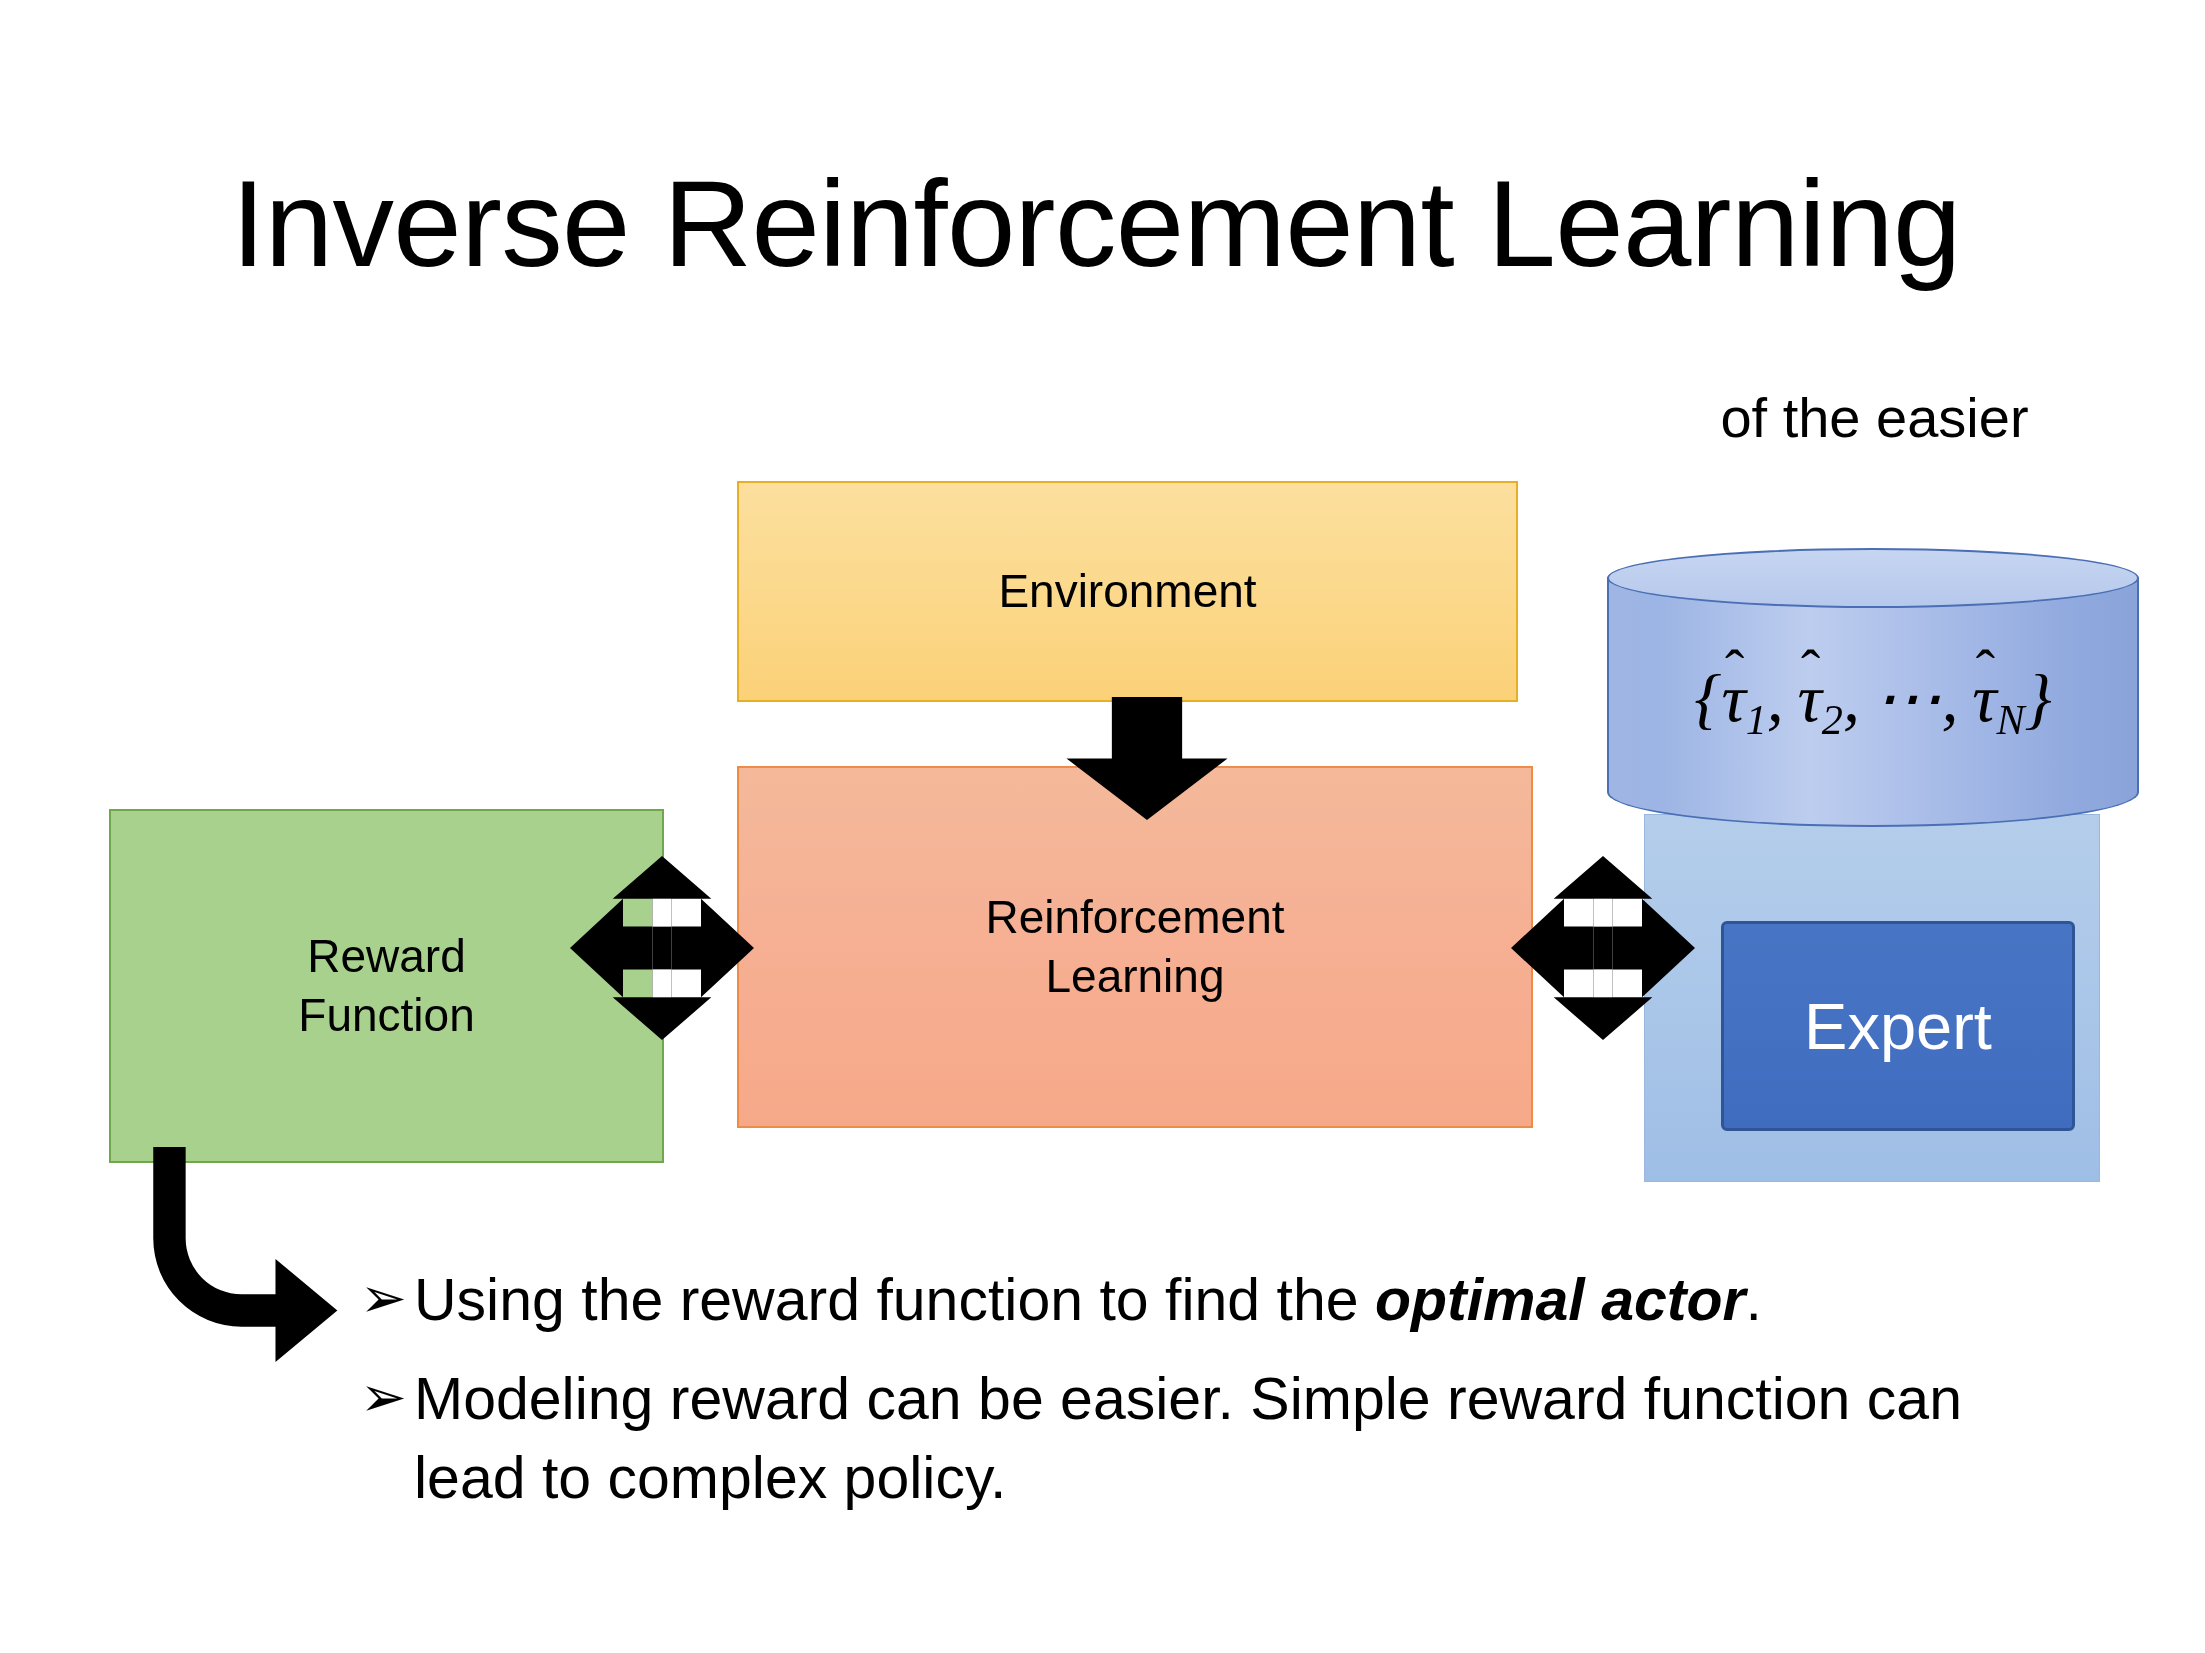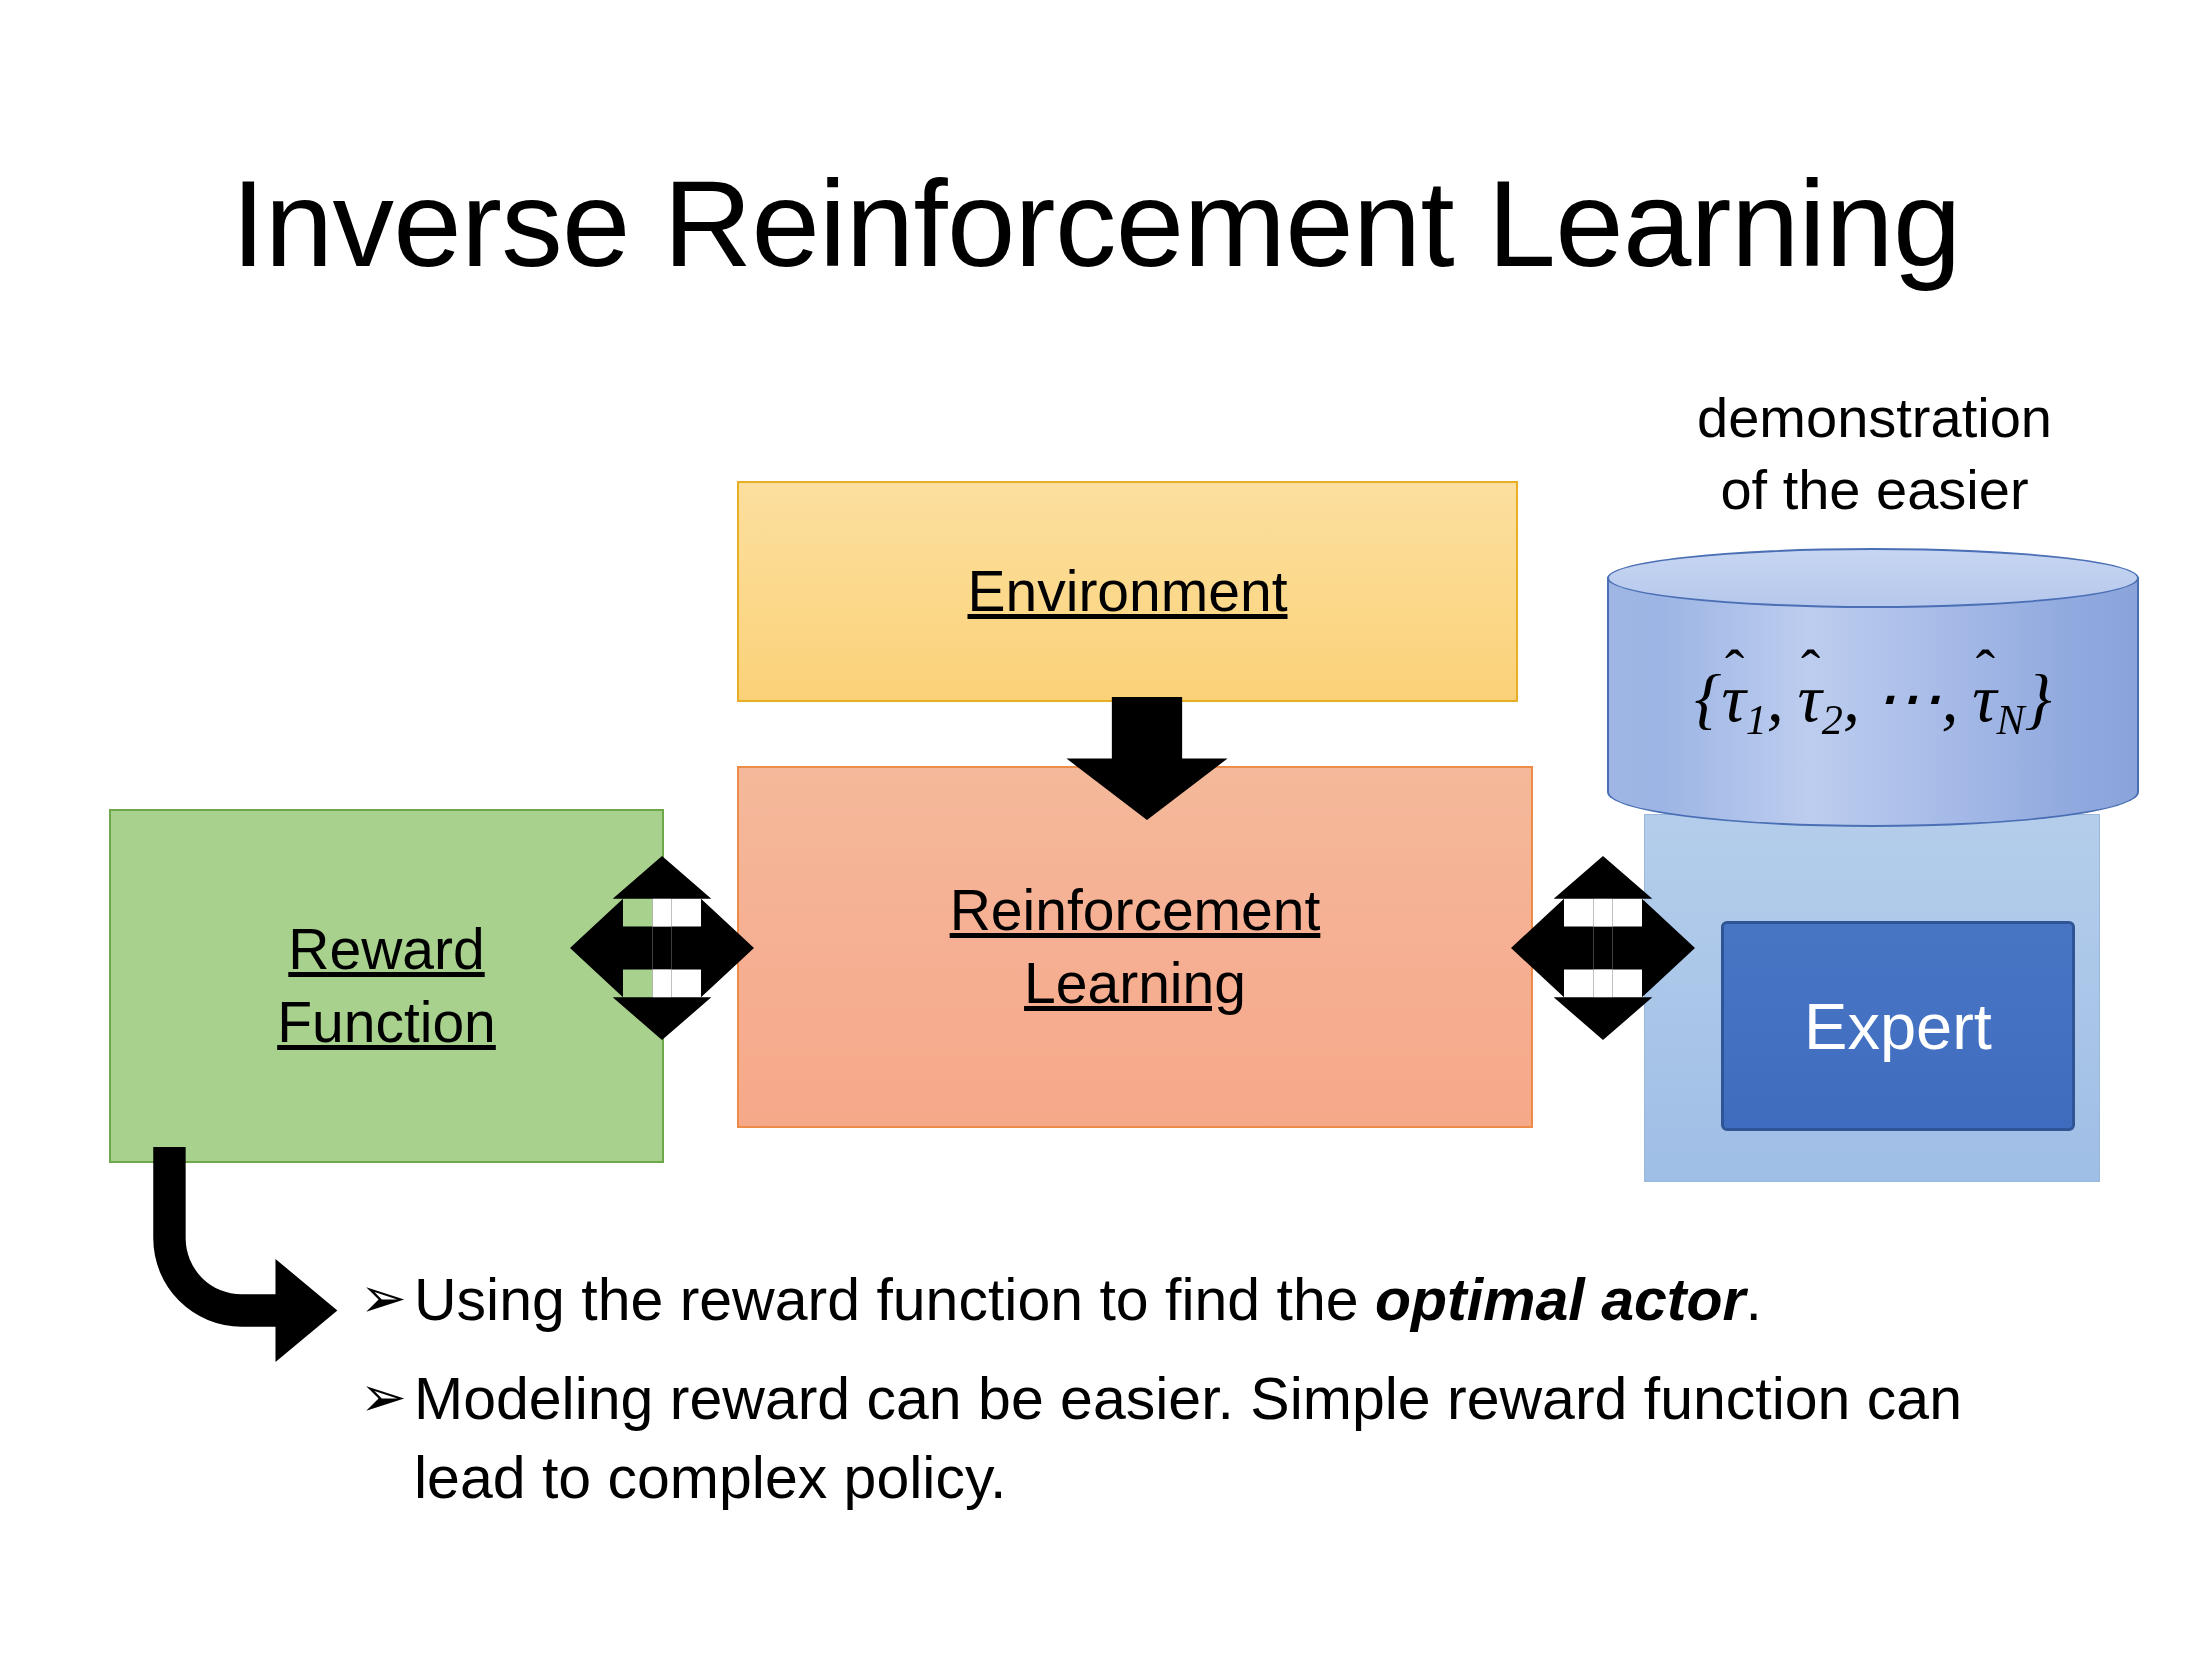--- a/index.html
+++ b/index.html
@@ -35,24 +35,23 @@
   }
 
   
   .flowbox {
     position: absolute;
     box-sizing: border-box;
     display: flex;
     align-items: center;
     justify-content: center;
     text-align: center;
-    font-size: 57px;
+    font-size: 46px;
     line-height: 1.28;
     color: #000000;
-    text-decoration: underline;
   }
 
   #env-box {
     left: 737px;
     top: 481px;
     width: 781px;
     height: 221px;
     background: linear-gradient(180deg, #FCDF9E 0%, #FBD88A 55%, #FBD178 100%);
     border: 2.9px solid #E8AE24;
   }
@@ -240,21 +239,20 @@
   </div>
 
   <div id="reward-box" class="flowbox">
     <span class="two-line">
       <span>Reward</span>
       <span>Function</span>
     </span>
   </div>
 
   <div id="demo-caption">
-    <span>demonstration</span>
     <span>of the easier</span>
   </div>
 
   <div id="expert-backdrop"></div>
 
   <div id="cylinder">
     <div id="cyl-body"></div>
     <div id="cyl-top"></div>
     <div id="cyl-label">
       <span>{</span><span class="hatted"><span class="hat">ˆ</span><span>τ</span></span><span class="sub">1</span><span>,</span> <span class="hatted"><span class="hat">ˆ</span><span>τ</span></span><span class="sub">2</span><span>,</span> <span>⋯</span><span>,</span> <span class="hatted"><span class="hat">ˆ</span><span>τ</span></span><span class="sub">N</span><span>}</span>

